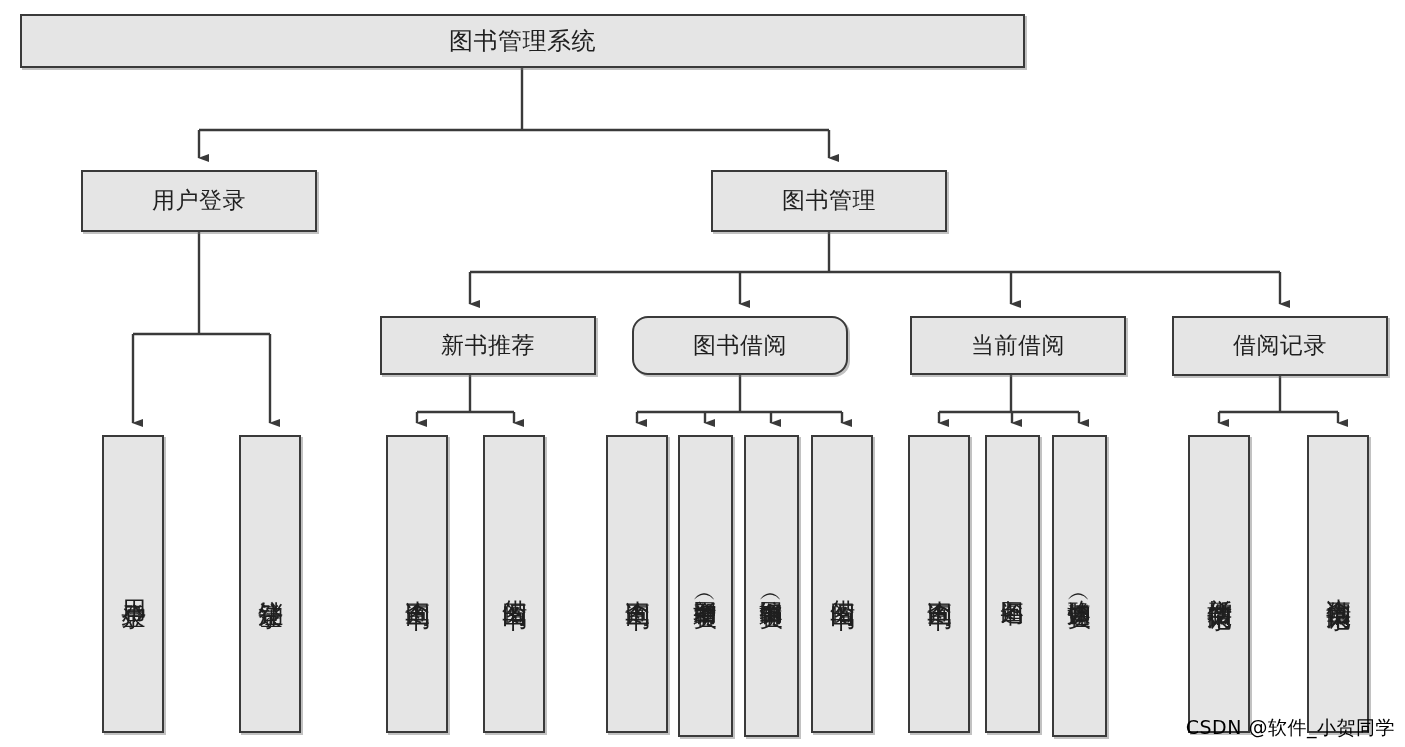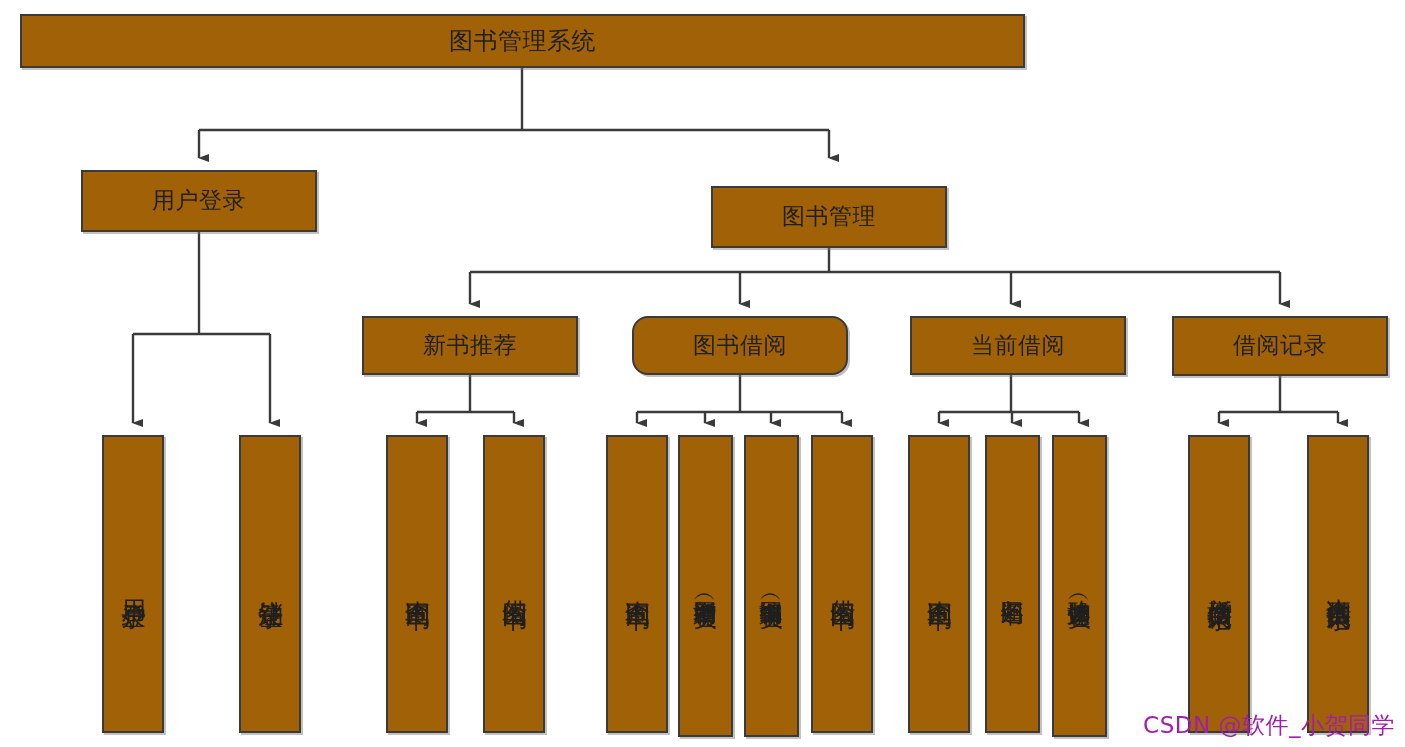--- a/index.html
+++ b/index.html
@@ -23,21 +23,21 @@
   #diagram-svg {
     position: absolute;
     left: 0;
     top: 0;
     width: 1405px;
     height: 747px;
   }
   .node-box {
     position: absolute;
     box-sizing: border-box;
-    background: #a16207;
+    background: #e5e5e5;
     border: 2px solid #3a3a3a;
     box-shadow: 2px 2px 0 rgba(120,120,120,0.45);
     display: flex;
     align-items: center;
     justify-content: center;
     overflow: hidden;
   }
   .node-label {
     color: #1f1f1f;
     font-family: "DejaVu Sans", "Liberation Sans", sans-serif;
@@ -61,22 +61,22 @@
     line-height: 1.05;
   }
   .node-box.vert.narrow .node-label {
     font-size: 23px;
     letter-spacing: 1px;
   }
   #watermark {
     position: absolute;
     right: 10px;
     bottom: 6px;
-    font-size: 23px;
-    color: #a21caf;
+    font-size: 19px;
+    color: #000000;
     font-family: "DejaVu Sans", "Liberation Sans", sans-serif;
     letter-spacing: 0.5px;
     white-space: nowrap;
     pointer-events: none;
   }
 </style>
 </head>
 <body>
 
 <div id="diagram-root">
@@ -146,25 +146,25 @@
     </g>
   </svg>
 
   <div class="node-box horiz root" id="box-root" style="left: 20px; top: 14px; width: 1005px; height: 54px;">
     <span class="node-label">图书管理系统</span>
   </div>
 
   <div class="node-box horiz" id="box-user-login" style="left: 81px; top: 170px; width: 236px; height: 62px;">
     <span class="node-label">用户登录</span>
   </div>
-  <div class="node-box horiz" id="box-book-manage" style="left: 711px; top: 170px; width: 236px; height: 62px; margin-top: 16px;">
+  <div class="node-box horiz" id="box-book-manage" style="left: 711px; top: 170px; width: 236px; height: 62px;">
     <span class="node-label">图书管理</span>
   </div>
 
-  <div class="node-box horiz" id="box-new-book-rec" style="left: 362px; top: 316px; width: 216px; height: 59px;">
+  <div class="node-box horiz" id="box-new-book-rec" style="left: 380px; top: 316px; width: 216px; height: 59px;">
     <span class="node-label">新书推荐</span>
   </div>
   <div class="node-box horiz" id="box-book-borrow" style="left: 632px; top: 316px; width: 216px; height: 59px; border-radius: 16px;">
     <span class="node-label">图书借阅</span>
   </div>
   <div class="node-box horiz" id="box-current-borrow" style="left: 910px; top: 316px; width: 216px; height: 59px;">
     <span class="node-label">当前借阅</span>
   </div>
   <div class="node-box horiz" id="box-borrow-record" style="left: 1172px; top: 316px; width: 216px; height: 60px;">
     <span class="node-label">借阅记录</span>

